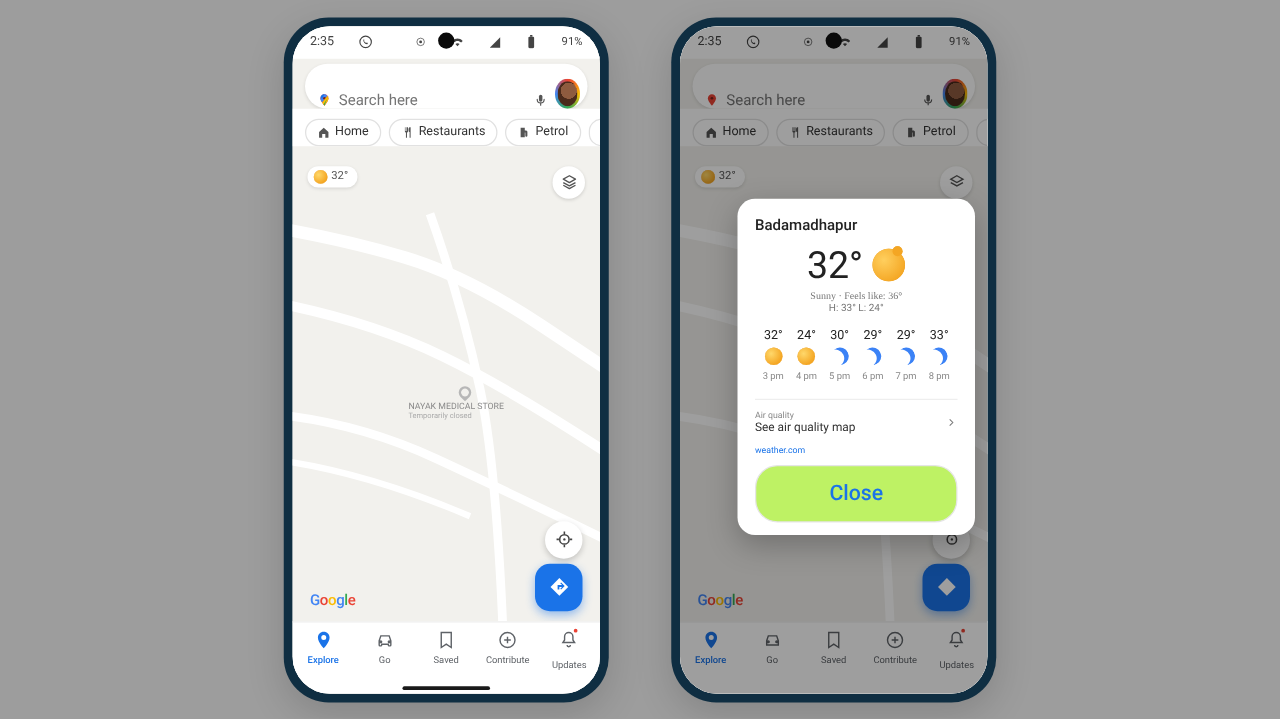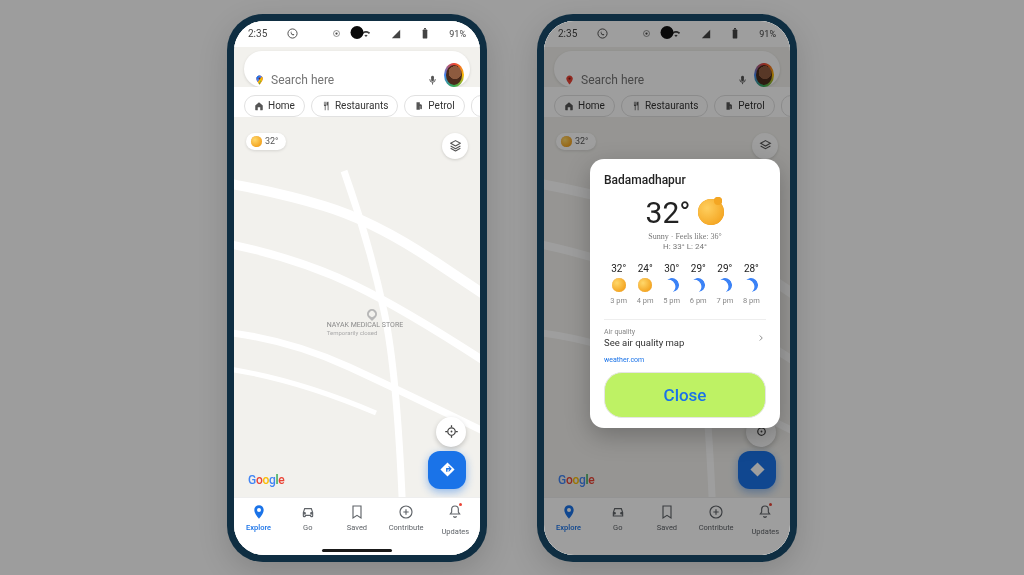--- a/index.html
+++ b/index.html
@@ -515,21 +515,21 @@
           <span class="ht">29°</span>
           <span class="hic moon"></span>
           <span class="hl">6 pm</span>
         </div>
         <div class="hcol">
           <span class="ht">29°</span>
           <span class="hic moon"></span>
           <span class="hl">7 pm</span>
         </div>
         <div class="hcol">
-          <span class="ht">28°</span>
+          <span class="ht">33°</span>
           <span class="hic moon"></span>
           <span class="hl">8 pm</span>
         </div>
       </div>
 
       <div class="aq">
         <div class="txt">
           <span>Air quality</span>
           <b>See air quality map</b>
         </div>

